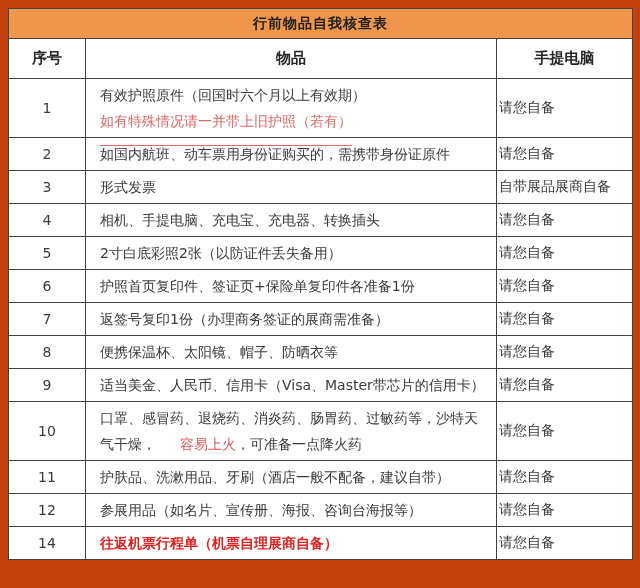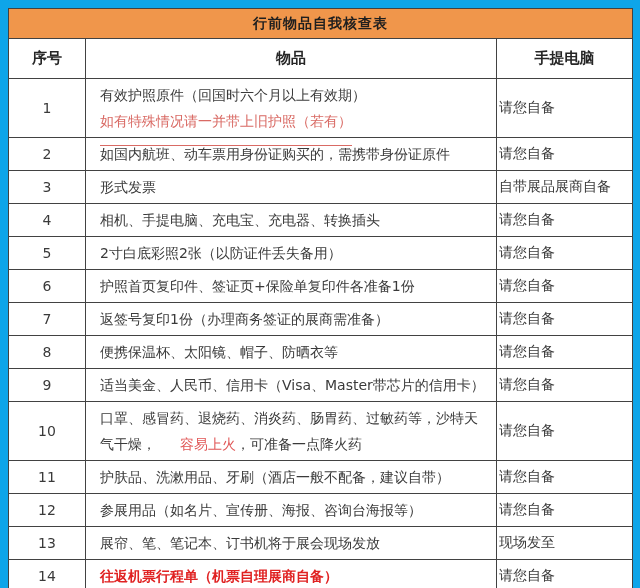--- a/index.html
+++ b/index.html
@@ -9,21 +9,21 @@
   }
   body {
     width: 640px;
     height: 588px;
     font-family: "DejaVu Sans", "Liberation Sans", sans-serif;
   }
   .page {
     position: relative;
     width: 640px;
     height: 588px;
-    background: #0ea5e9;
+    background: #c2410c;
     overflow: hidden;
   }
   table.checklist {
     position: absolute;
     left: 8px;
     top: 8px;
     width: 625px;
     border-collapse: collapse;
     table-layout: fixed;
   }
@@ -157,24 +157,19 @@
           <td class="no-cell">11</td>
           <td class="item-cell"><span class="seg-normal">护肤品、洗漱用品、牙刷（酒店一般不配备，建议自带）</span></td>
           <td class="check-cell">请您自备</td>
         </tr>
         <tr>
           <td class="no-cell">12</td>
           <td class="item-cell"><span class="seg-normal">参展用品（如名片、宣传册、海报、咨询台海报等）</span></td>
           <td class="check-cell">请您自备</td>
         </tr>
         <tr>
-          <td class="no-cell">13</td>
-          <td class="item-cell"><span class="seg-normal">展帘、笔、笔记本、订书机将于展会现场发放</span></td>
-          <td class="check-cell">现场发至</td>
-        </tr>
-        <tr>
           <td class="no-cell">14</td>
           <td class="item-cell"><span class="seg-red-bold">往返机票行程单（机票自理展商自备）</span></td>
           <td class="check-cell">请您自备</td>
         </tr>
       </tbody>
   </table>
 </div>
 
 </body></html>

